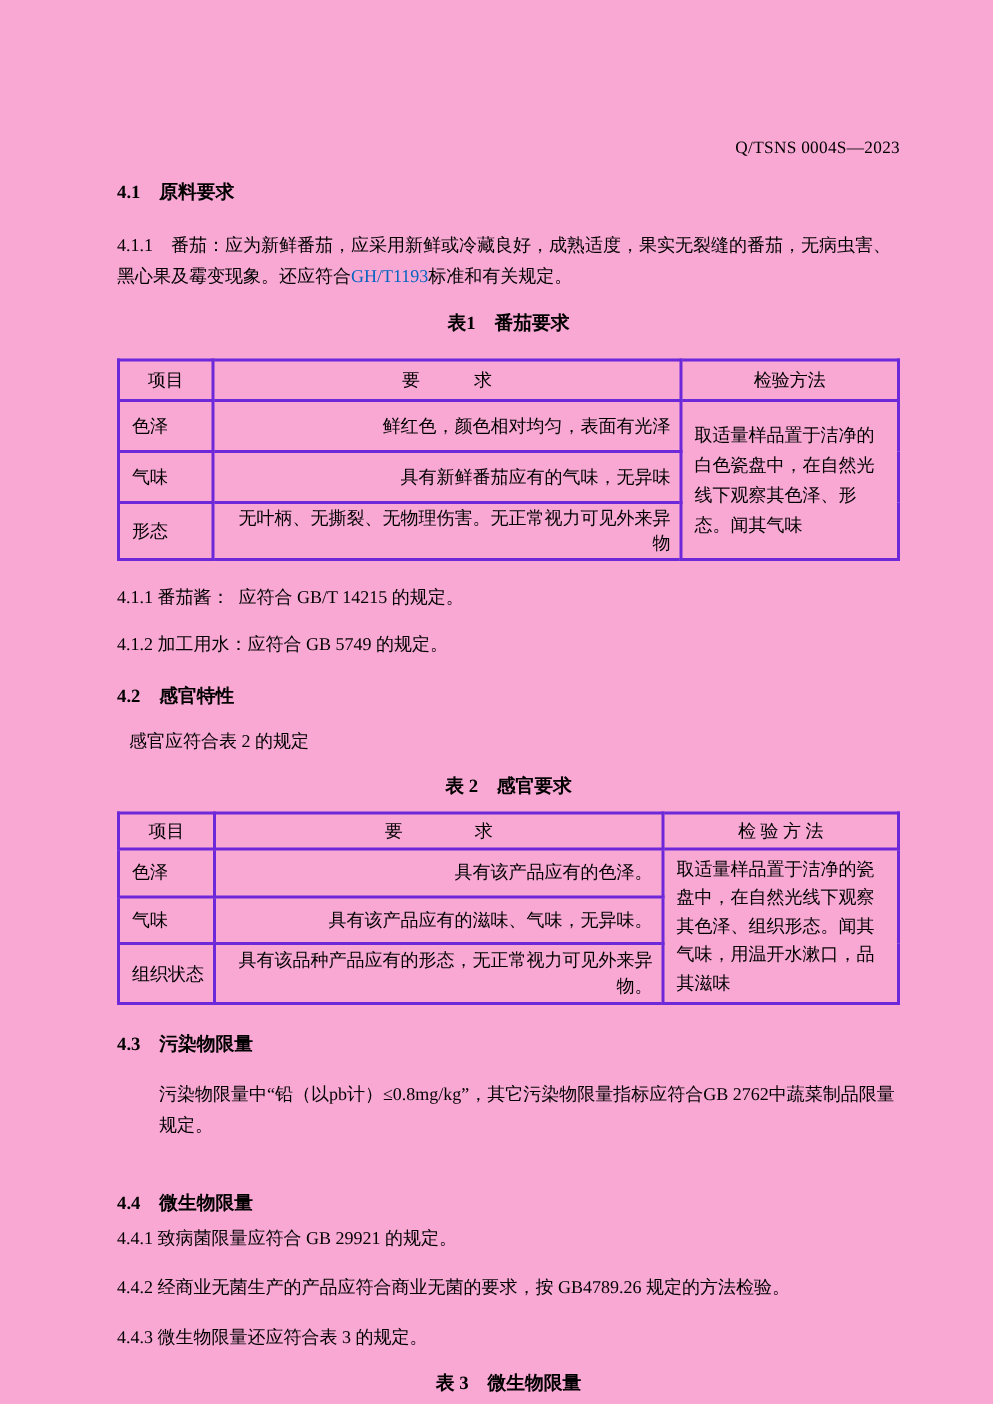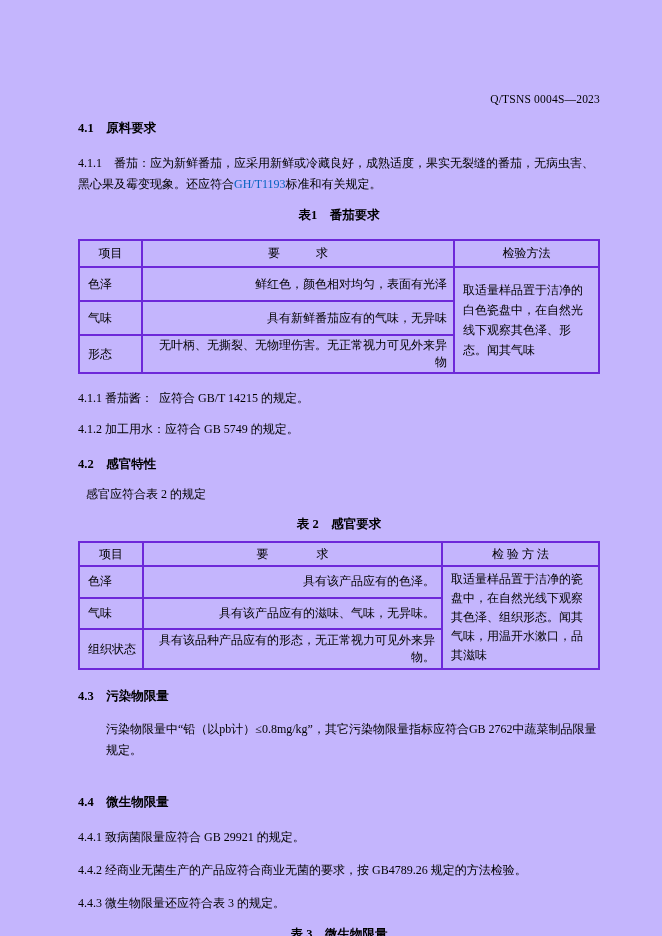--- a/index.html
+++ b/index.html
@@ -4,21 +4,21 @@
 <style>
   html, body { margin: 0; padding: 0; }
   body {
     width: 662px; height: 936px;
     background: #ffffff; color: #000;
     font-family: "Liberation Serif", "DejaVu Serif", serif;
   }
   .page {
     position: relative;
     width: 662px; height: 936px;
-    background: #c4b5fd;
+    background: #f9a8d4;
     padding: 93px 62px 0 78px;
     box-sizing: border-box;
     overflow: hidden;
     font-family: Liberation Serif, serif;
   }
   .doc-code { font-size: 11.5px; text-align: right; letter-spacing: 0.2px; white-space: pre-wrap; }
   .sec-heading { font-size: 12.5px; font-weight: bold; white-space: pre-wrap; }
   .para { font-size: 12px; line-height: 21px; white-space: pre-wrap; }
   .tbl-caption { font-size: 12.5px; font-weight: bold; text-align: center; white-space: pre-wrap; }
   .link { color: #0563C1; cursor: pointer; }
@@ -29,21 +29,21 @@
   .tbl1 { margin-top: 15px; }
   .p412a { margin-top: 15px; line-height: 19px; }
   .p412b { line-height: 19px; }
   .h42 { margin-top: 17px; }
   .p42 { line-height: 19px; padding-left: 8px; }
   .cap2 { margin-top: 4px; }
   .tbl2 { margin-top: 8px; }
   .h43 { margin-top: 18px; }
   .p43 { margin-top: 14px; padding-left: 28px; }
   .h44 { margin-top: 33px; }
-  .p441 { margin-top: 16px; }
+  .p441 { margin-top: 4px; }
   .cap3 { margin-top: 10px; }
   .tbl3 { margin-top: 14px; margin-left: 17px; width: 488px !important; }
 
   table.tbl { width: 100%; border-collapse: collapse; table-layout: fixed; }
   .tbl td {
     border: 2px solid #6d28d9;
     font-size: 12px;
     padding: 1px 6px;
     vertical-align: middle;
     overflow: hidden;

